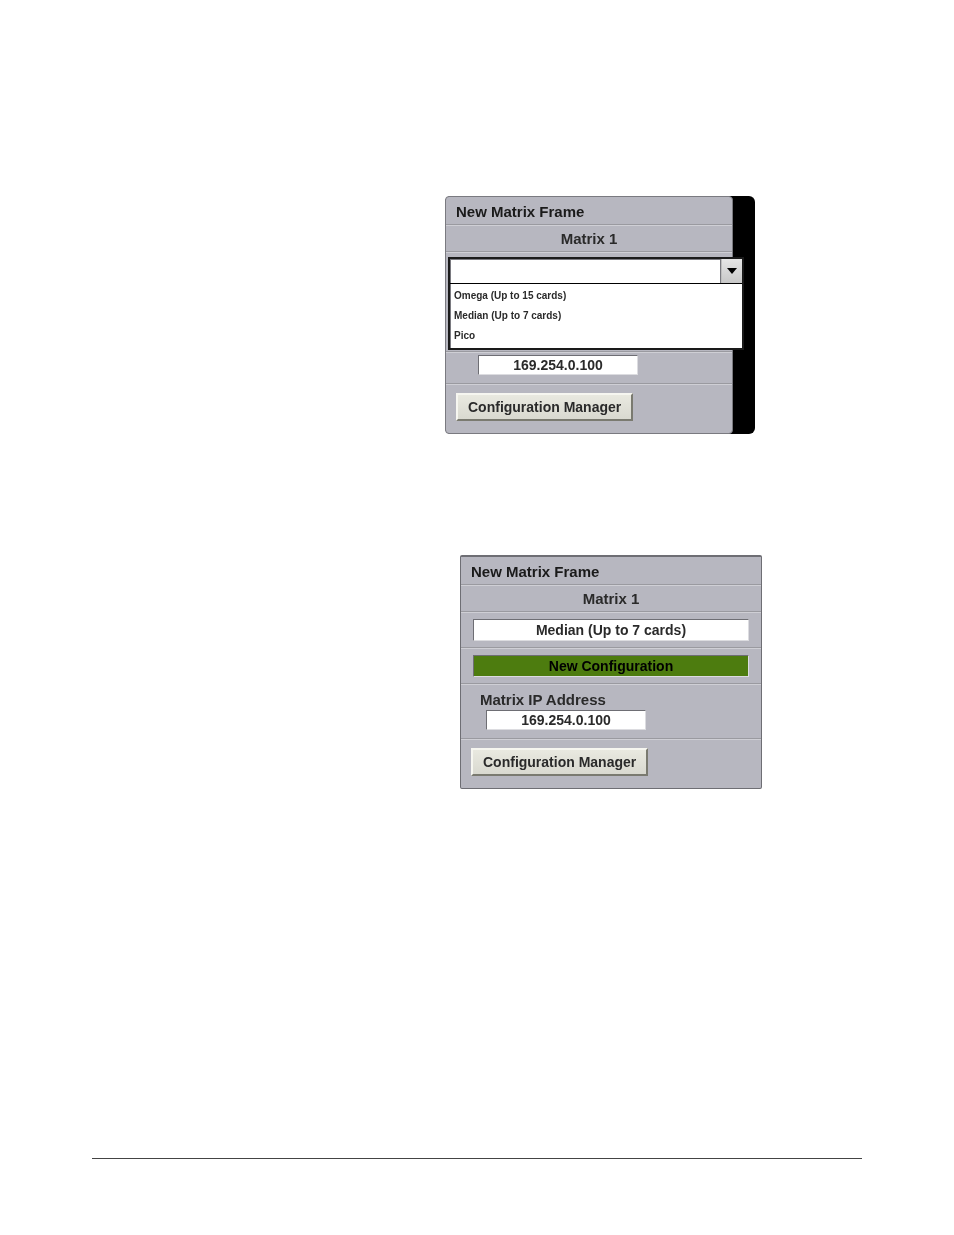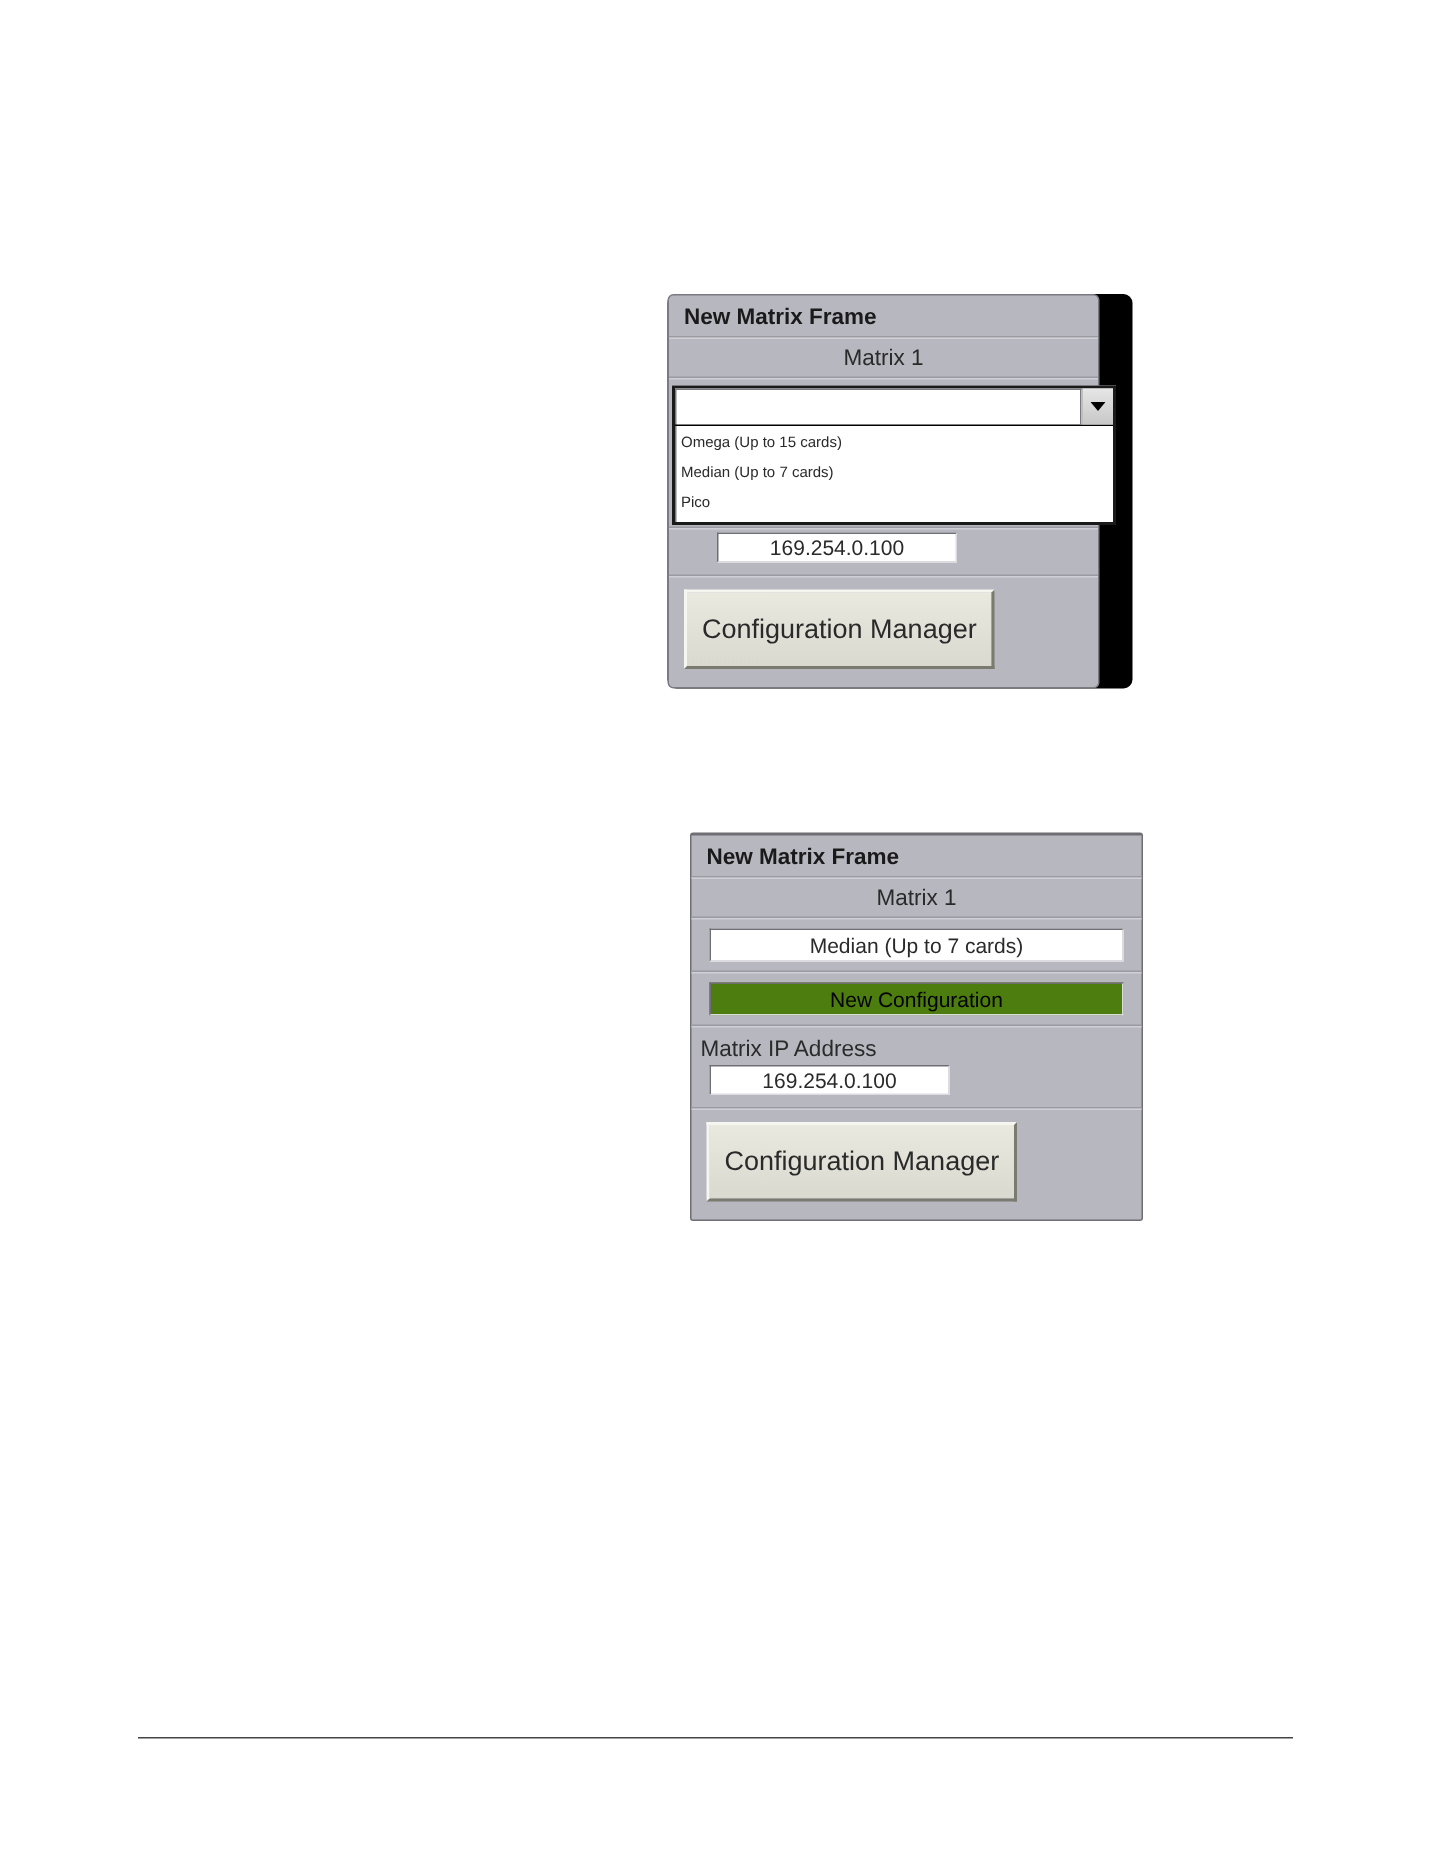--- a/index.html
+++ b/index.html
@@ -36,20 +36,21 @@
     color: #1a1a1a;
   }
   .label-left {
     text-align: left;
     padding: 2px 0 0 6px;
   }
   .section {
     padding: 4px 10px;
     border-top: 1px solid #cfcfd5;
     border-bottom: 1px solid #9a9aa0;
+    font-weight: bold;
   }
   
   .ip-box {
     display: inline-block;
     background: #ffffff;
     border-top: 1px solid #6e6e74;
     border-left: 1px solid #6e6e74;
     border-bottom: 1px solid #dcdce0;
     border-right: 1px solid #dcdce0;
     width: 150px;
@@ -72,22 +73,22 @@
     margin: 2px 0 4px 12px;
   }
   
   .btn3d {
     display: inline-block;
     background: linear-gradient(#e9e9e0, #d9d9d0);
     border-top: 2px solid #f6f6f0;
     border-left: 2px solid #f6f6f0;
     border-bottom: 2px solid #7a7a70;
     border-right: 2px solid #7a7a70;
-    padding: 14px 10px;
-    font-size: 18px;
+    padding: 4px 10px;
+    font-size: 14px;
     color: #2a2a2a;
     margin: 4px 0 6px 6px;
     cursor: pointer;
   }
   
   .white-long {
     display: block;
     background: #ffffff;
     border-top: 1px solid #6e6e74;
     border-left: 1px solid #6e6e74;
@@ -238,21 +239,21 @@
       </div>
 
       <div class="section" style="padding:6px 0;">
         <span class="white-long">Median (Up to 7 cards)</span>
       </div>
 
       <div class="section" style="padding:6px 0;">
         <span class="blue-hl">New Configuration</span>
       </div>
 
-      <div class="section" style="text-align:left; padding:4px 6px 4px 0;">
+      <div class="section" style="text-align:left; padding:4px 6px 4px 13px;">
         <div class="label-left">Matrix IP Address</div>
         <span class="ip-box2">169.254.0.100</span>
       </div>
 
       <div class="section" style="border-bottom:none; text-align:left; padding:4px 4px 6px 4px;">
         <span class="btn3d">Configuration Manager</span>
       </div>
     </div>
   </div>
 

